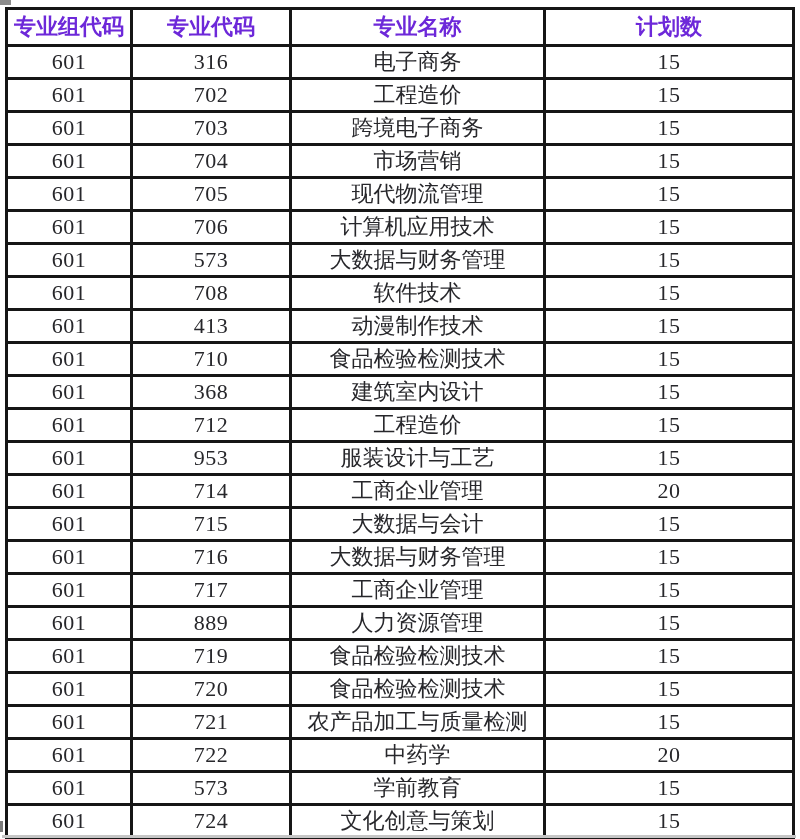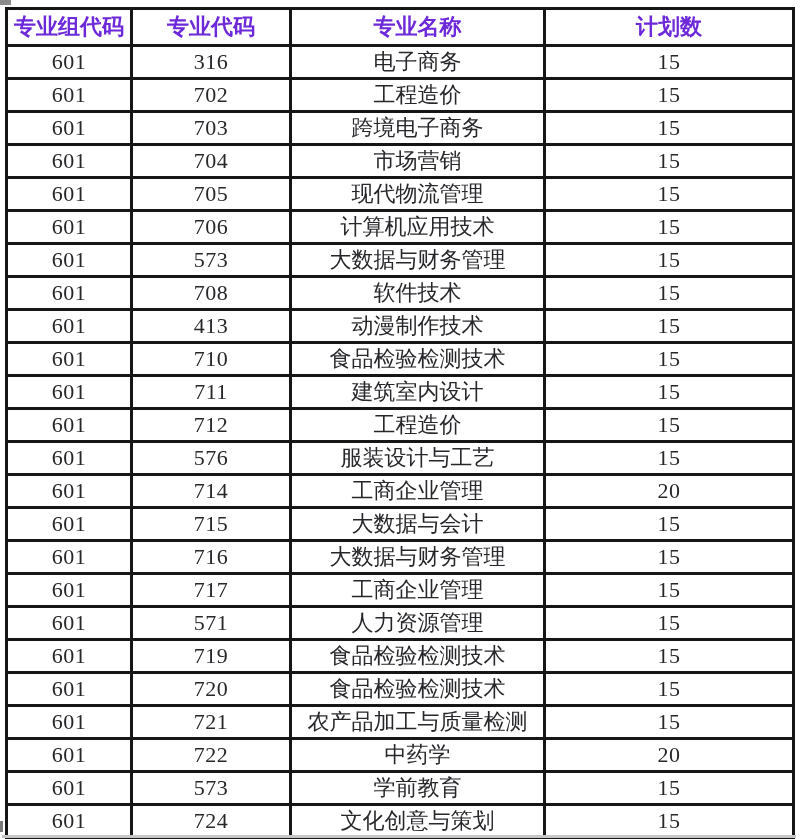--- a/index.html
+++ b/index.html
@@ -159,33 +159,33 @@
           <td class="num">15</td>
         </tr>
         <tr>
           <td class="num">601</td>
           <td class="num">710</td>
           <td>食品检验检测技术</td>
           <td class="num">15</td>
         </tr>
         <tr>
           <td class="num">601</td>
-          <td class="num">711</td>
+          <td class="num">368</td>
           <td>建筑室内设计</td>
           <td class="num">15</td>
         </tr>
         <tr>
           <td class="num">601</td>
           <td class="num">712</td>
           <td>工程造价</td>
           <td class="num">15</td>
         </tr>
         <tr>
           <td class="num">601</td>
-          <td class="num">576</td>
+          <td class="num">953</td>
           <td>服装设计与工艺</td>
           <td class="num">15</td>
         </tr>
         <tr>
           <td class="num">601</td>
           <td class="num">714</td>
           <td>工商企业管理</td>
           <td class="num">20</td>
         </tr>
         <tr>
@@ -201,21 +201,21 @@
           <td class="num">15</td>
         </tr>
         <tr>
           <td class="num">601</td>
           <td class="num">717</td>
           <td>工商企业管理</td>
           <td class="num">15</td>
         </tr>
         <tr>
           <td class="num">601</td>
-          <td class="num">571</td>
+          <td class="num">889</td>
           <td>人力资源管理</td>
           <td class="num">15</td>
         </tr>
         <tr>
           <td class="num">601</td>
           <td class="num">719</td>
           <td>食品检验检测技术</td>
           <td class="num">15</td>
         </tr>
         <tr>

